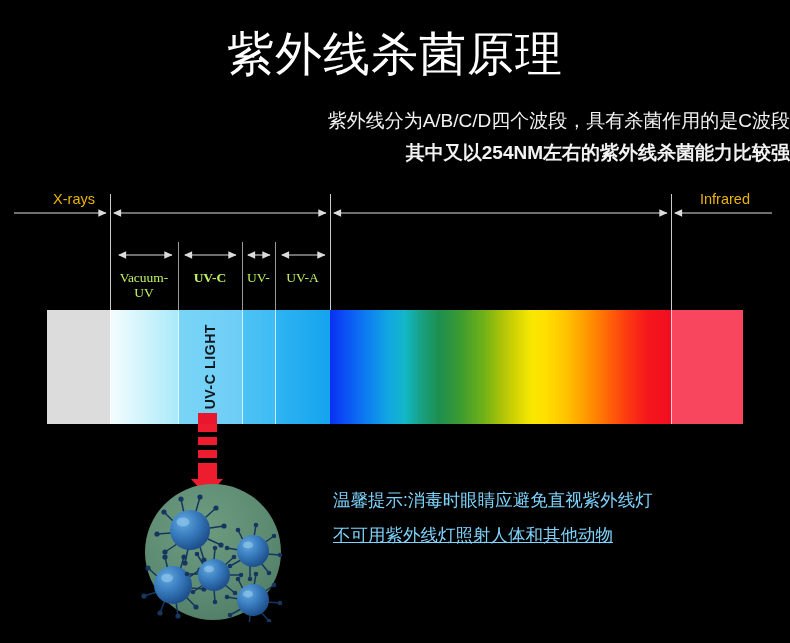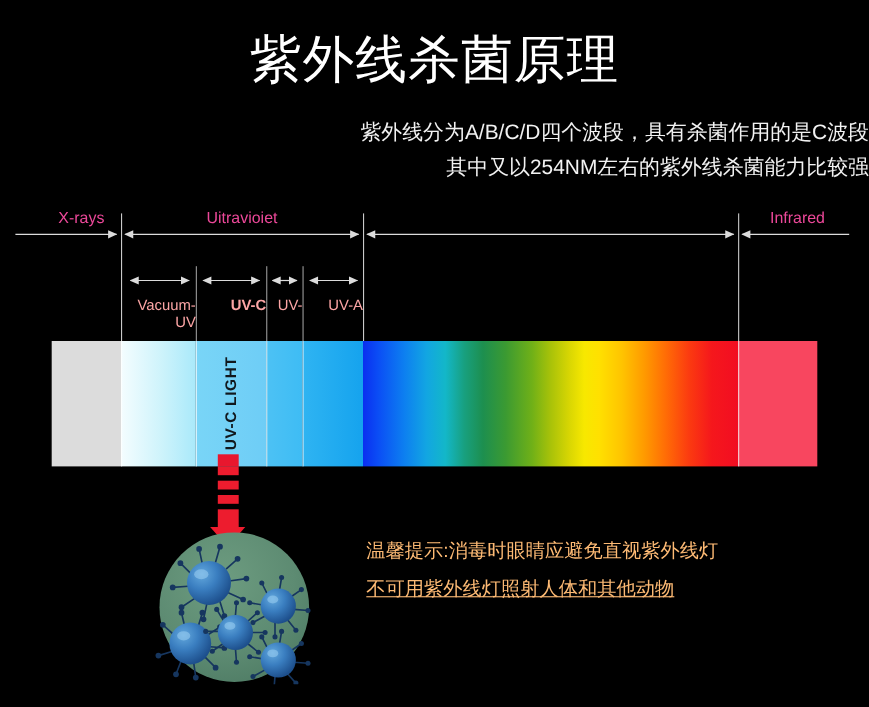--- a/index.html
+++ b/index.html
@@ -17,39 +17,39 @@
     text-align: center; color: #ffffff;
     font-size: 47px; line-height: 56px; font-weight: 400;
     letter-spacing: 1px;
   }
   .subtitle {
     position: absolute; left: 0; width: 790px;
     text-align: right; color: #f2f2f2;
     font-size: 19px; line-height: 26px; font-weight: 400;
   }
   .subtitle.l1 { top: 108px; }
-  .subtitle.l2 { top: 140px; }
+  .subtitle.l2 { top: 140px; font-weight: bold; }
 
   
   #diagram { position: absolute; left: 0; top: 180px; width: 790px; height: 250px; }
 
   
   .vline { position: absolute; width: 1px; background: #c9c9c9; }
   .vline.dim { background: #9a9a9a; }
 
   
   .rlabel {
-    position: absolute; color: #ec4899;
+    position: absolute; color: #eab308;
     font-size: 14.5px; line-height: 18px; text-align: center;
     white-space: nowrap;
   }
   
   .slabel {
-    position: absolute; color: #fca5a5;
-    font-size: 13.5px; line-height: 15px; text-align: right;
+    position: absolute; color: #bef264;
+    font-size: 13.5px; line-height: 15px; text-align: center; font-family: Liberation Serif, serif;
   }
   .slabel.bold { font-weight: bold; }
 
   
   .arrowrow { position: absolute; left: 0; top: 0; width: 790px; height: 250px; pointer-events: none; }
 
   
   #bar {
     position: absolute; left: 47px; top: 310px;
     width: 696px; height: 114px;
@@ -99,21 +99,21 @@
     border-left: 16.5px solid transparent;
     border-right: 16.5px solid transparent;
     border-top: 18px solid #ed1c2e;
   }
 
   
   #germ { position: absolute; left: 140px; top: 482px; width: 146px; height: 140px; }
 
   
   .warn {
-    position: absolute; color: #fdba74;
+    position: absolute; color: #7dd3fc;
     font-size: 17.5px; line-height: 24px; white-space: nowrap;
   }
   .warn.w1 { left: 333px; top: 488px; }
   .warn.w2 { left: 333px; top: 523px; text-decoration: underline; }
 </style>
 </head>
 <body>
 
 <div id="root">
 
@@ -125,21 +125,20 @@
 
     <div class="vline" style="left:110px; top:14px;  height:116px;"></div>
     <div class="vline" style="left:330px; top:14px;  height:116px;"></div>
     <div class="vline" style="left:671px; top:14px;  height:116px;"></div>
 
     <div class="vline dim" style="left:178px; top:62px; height:68px;"></div>
     <div class="vline dim" style="left:242px; top:62px; height:68px;"></div>
     <div class="vline dim" style="left:275px; top:62px; height:68px;"></div>
 
     <div class="rlabel" style="left:38px;  top:10px; width:72px;">X-rays</div>
-    <div class="rlabel" style="left:110px; top:10px; width:220px;">Uitravioiet</div>
     <div class="rlabel" style="left:671px; top:10px; width:108px;">Infrared</div>
 
     <div class="slabel" style="left:110px; top:90px; width:68px;">
       <div>Vacuum-</div>
       <div>UV</div>
     </div>
     <div class="slabel bold" style="left:178px; top:90px; width:64px;">
       <div>UV-C</div>
     </div>
     <div class="slabel" style="left:242px; top:90px; width:33px;">

